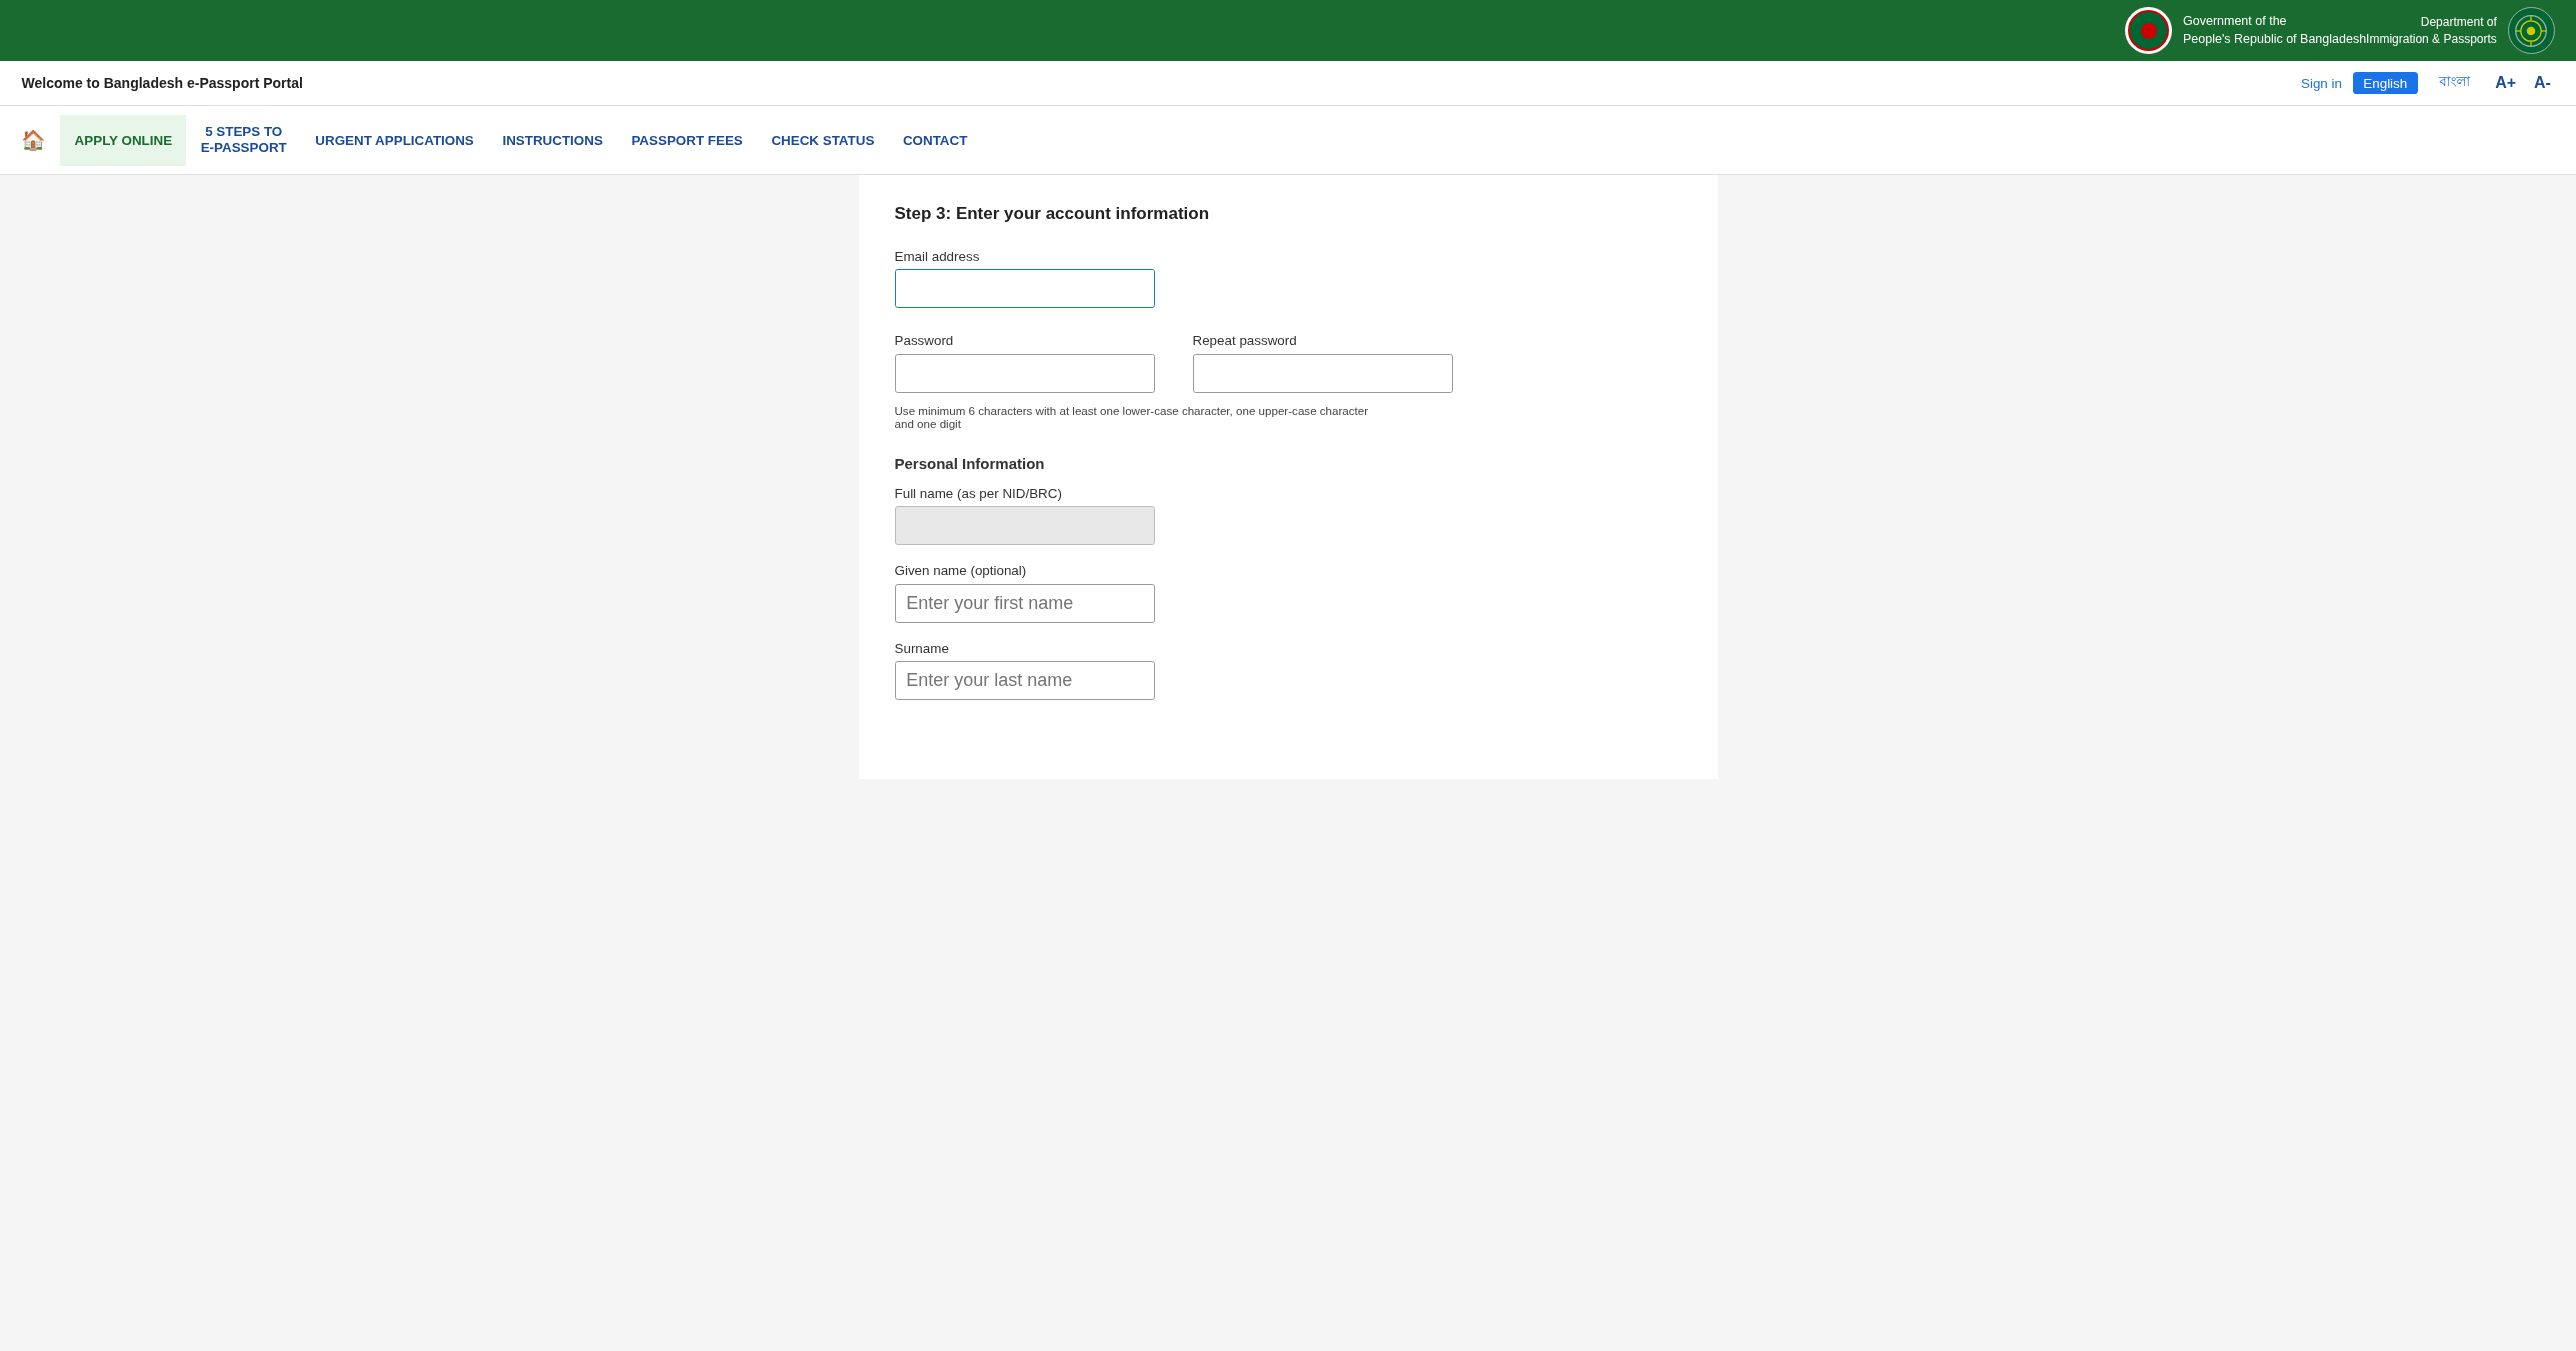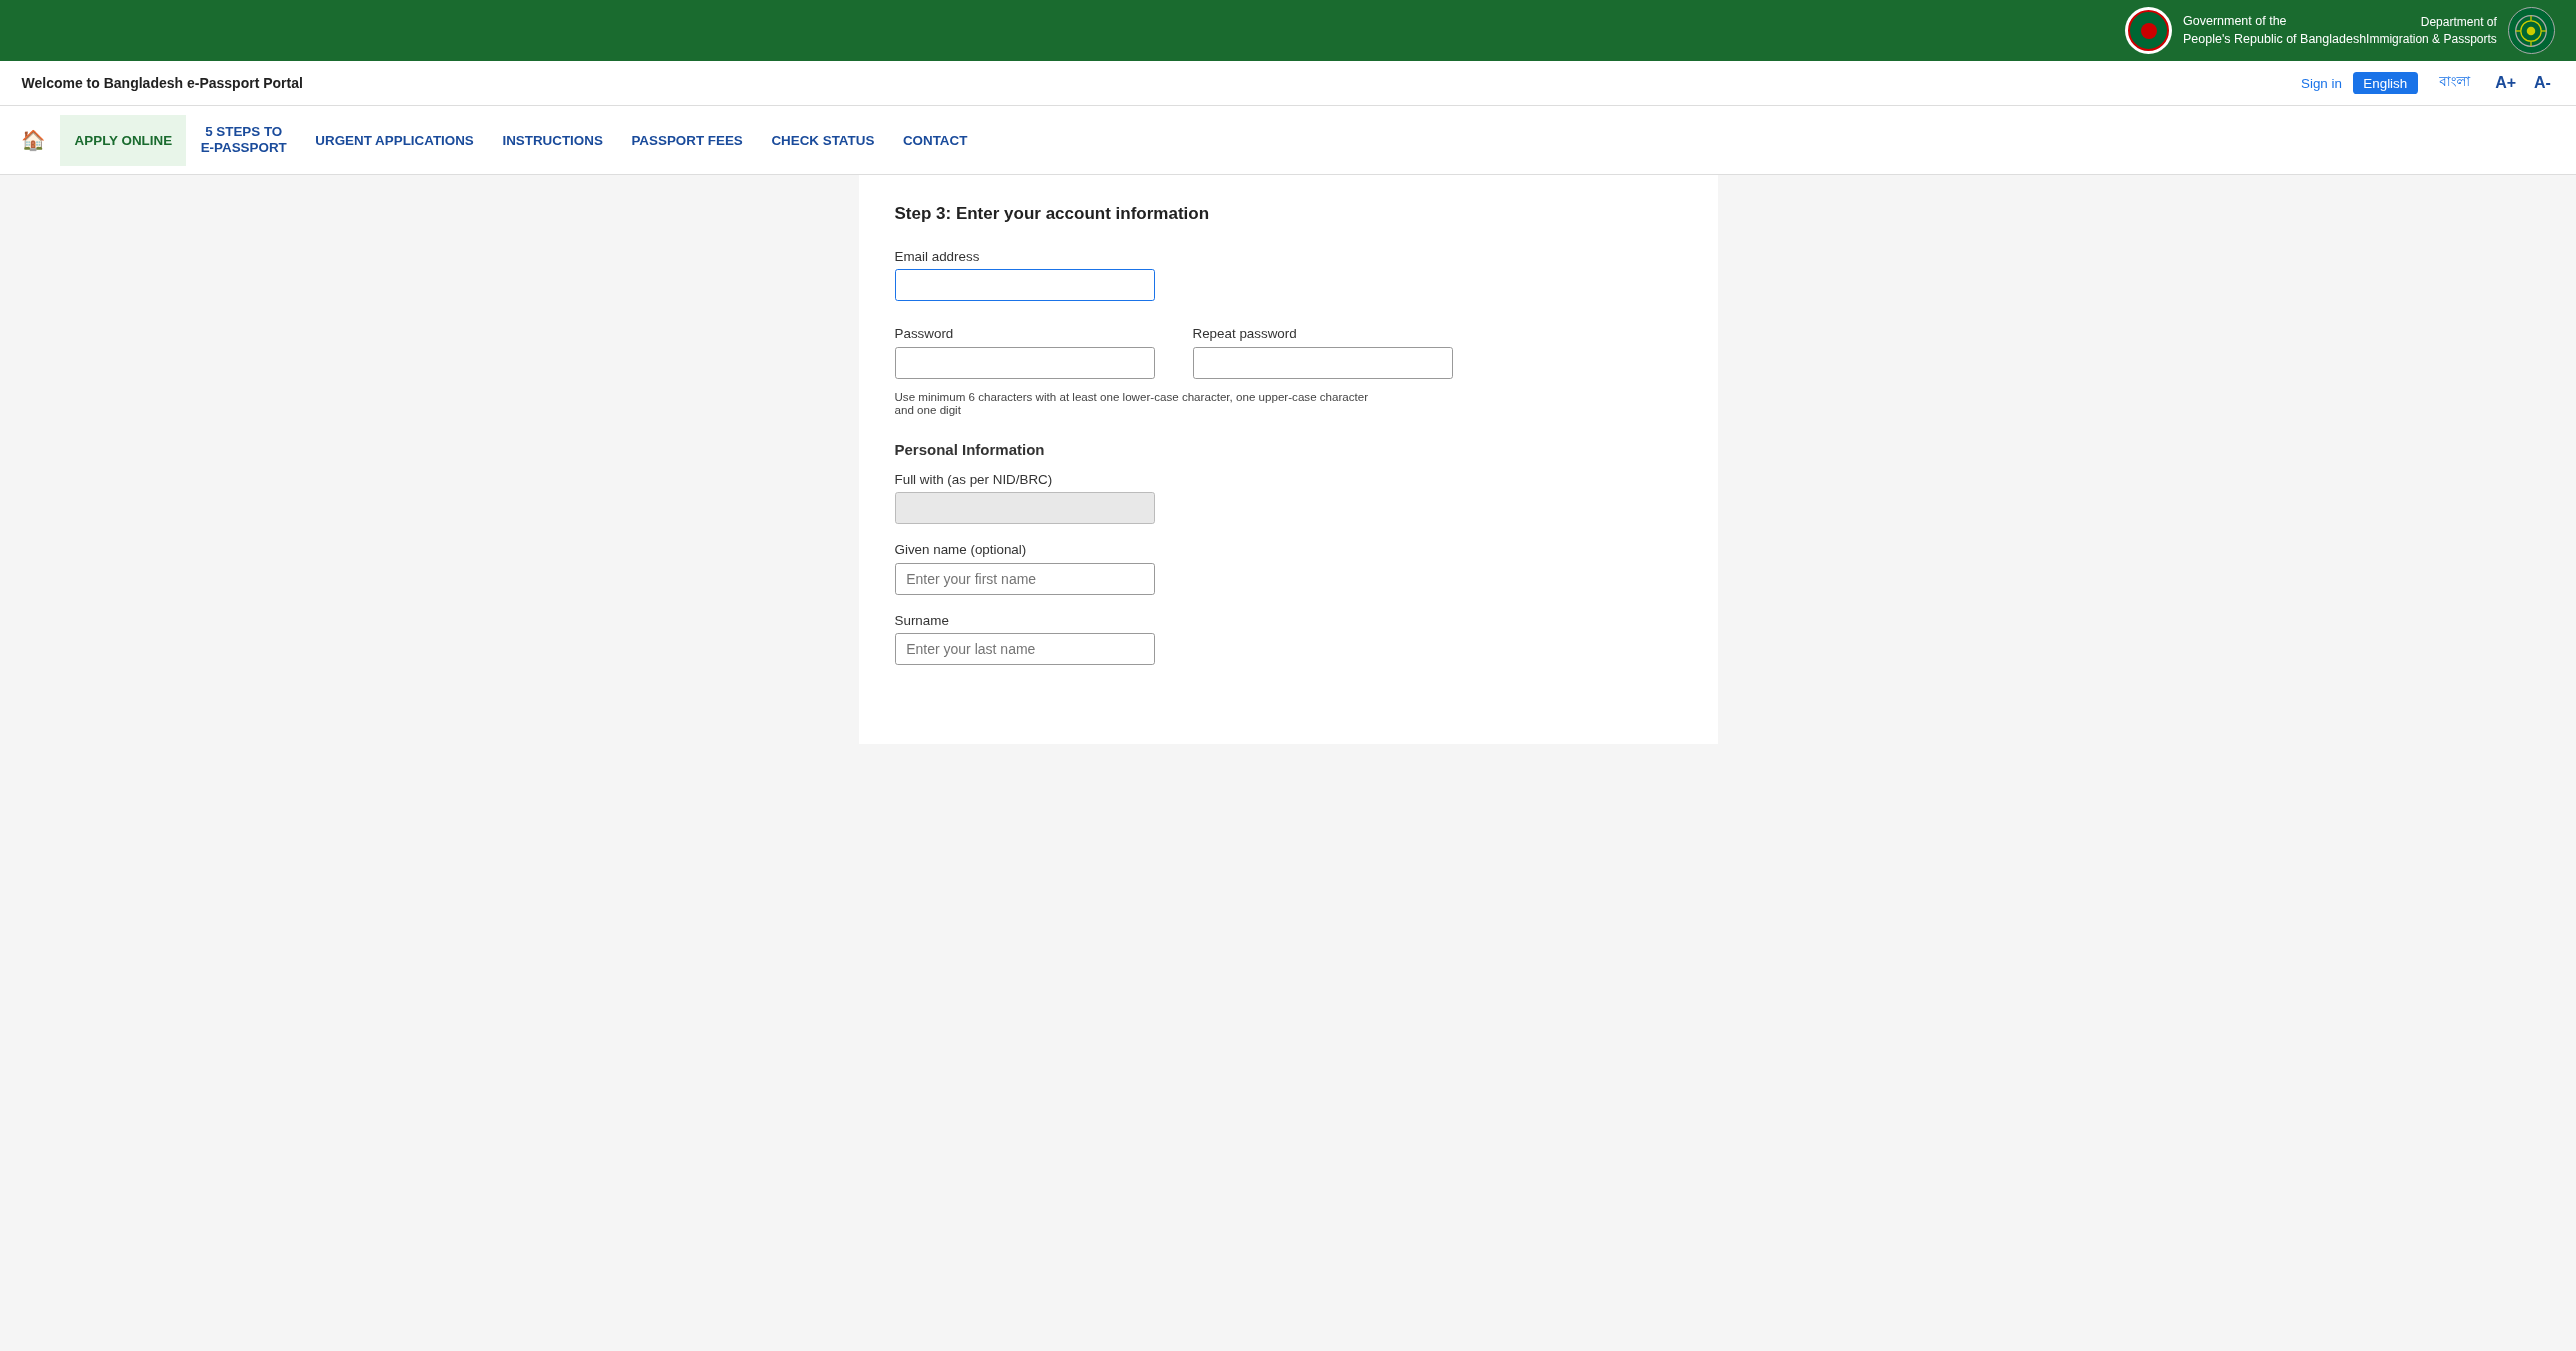--- a/index.html
+++ b/index.html
@@ -225,25 +225,25 @@
     }
 
     .field-label.bold {
       font-weight: bold;
       font-size: 15px;
       margin-bottom: 14.3px;
     }
 
     .text-input {
       width: 260px;
-      height: 32px;
+      height: 39px;
       border: 0.9px solid #999;
       border-radius: 2.7px;
       padding: 7.2px 10.7px;
-      font-size: 14px;
+      font-size: 18px;
       outline: none;
     }
 
     .text-input.focused {
       border: 1.8px solid #1a73e8;
     }
 
     .text-input.disabled {
       background: #e8e8e8;
       border: 0.9px solid #bbb;
@@ -363,21 +363,21 @@
         <input type="password" class="text-input" placeholder="" style="">
       </div>
     </div>
     <p class="hint-text">Use minimum 6 characters with at least one lower-case character, one upper-case character and one digit</p>
   </div>
 
   <div class="form-section">
     <label class="field-label bold">Personal Information</label>
 
     <div class="section-divider">
-      <label class="field-label">Full with (as per NID/BRC)</label>
+      <label class="field-label">Full name (as per NID/BRC)</label>
       <input type="text" class="text-input disabled" disabled="" value="" style="">
     </div>
 
     <div class="section-divider">
       <label class="field-label">Given name (optional)</label>
       <input type="text" class="text-input" placeholder="Enter your first name" style="">
     </div>
 
     <div class="section-divider">
       <label class="field-label">Surname</label>

